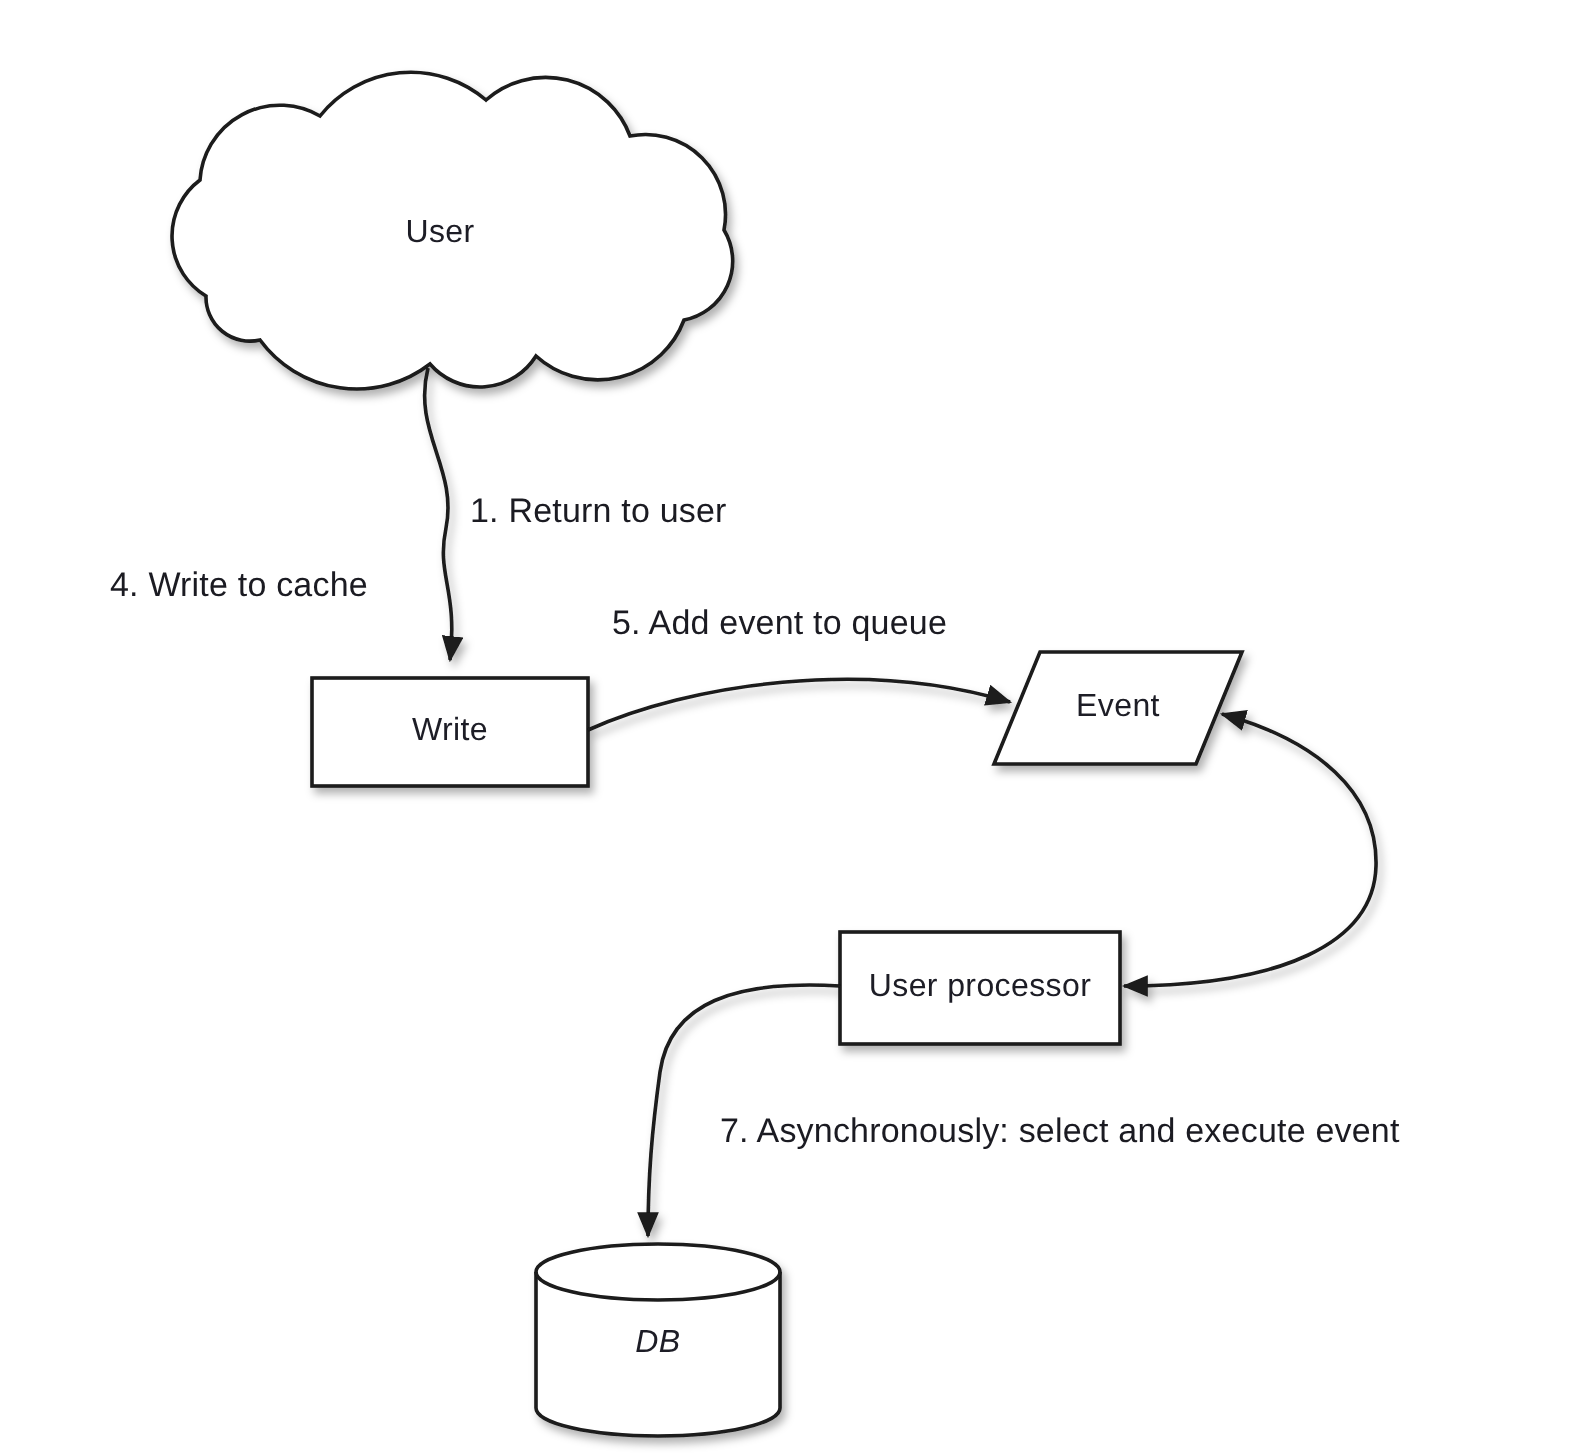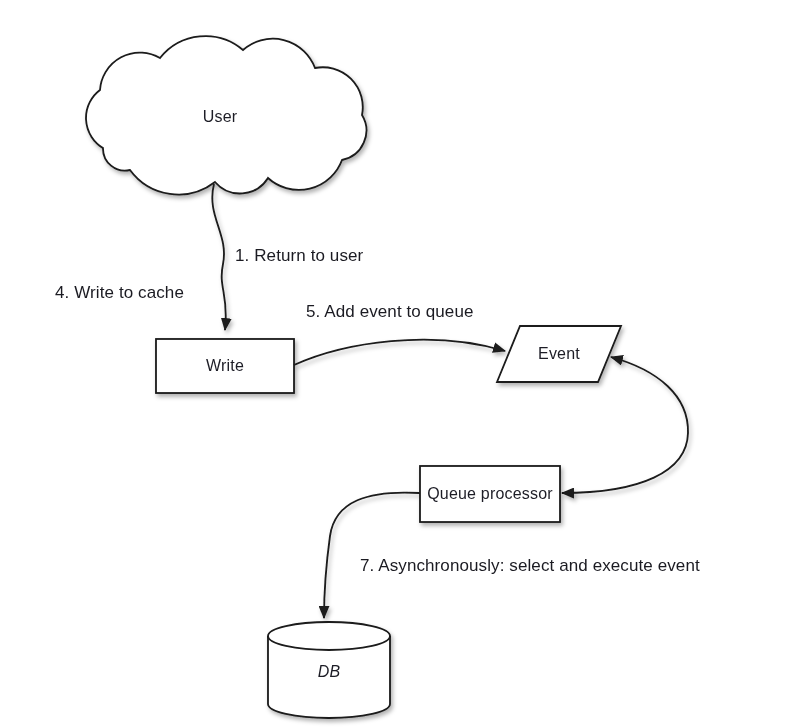--- a/index.html
+++ b/index.html
@@ -81,21 +81,21 @@
       <path marker-end="url(#arrow)" d="M 420,473 C 368,470 335,481 330,516 C 326,545 324,568 324,598"></path>
 
       <path fill="#ffffff" d="M 268,616 A 61 14 0 0 1 390,616 L 390,684 A 61 14 0 0 1 268,684 Z"></path>
       <path d="M 268,616 A 61 14 0 0 0 390,616"></path>
     </g>
   </svg>
 
   <div class="node-label" style="left:220px; top:97px;">User</div>
   <div class="node-label" style="left:225px; top:346px;">Write</div>
   <div class="node-label" style="left:559px; top:334px;">Event</div>
-  <div class="node-label" style="left:490px; top:474px;">Queue processor</div>
+  <div class="node-label" style="left:490px; top:474px;">User processor</div>
   <div class="node-label" style="left:329px; top:652px;font-style:italic;">DB</div>
 
   <div class="step-label" style="left:55px; top:263px;">4. Write to cache</div>
   <div class="step-label" style="left:306px; top:282px;">5. Add event to queue</div>
   <div class="step-label" style="left:235px; top:226px;">1. Return to user</div>
   <div class="step-label" style="left:360px; top:536px;">7. Asynchronously: select and execute event</div>
 
 </div>
 
 </body></html>

